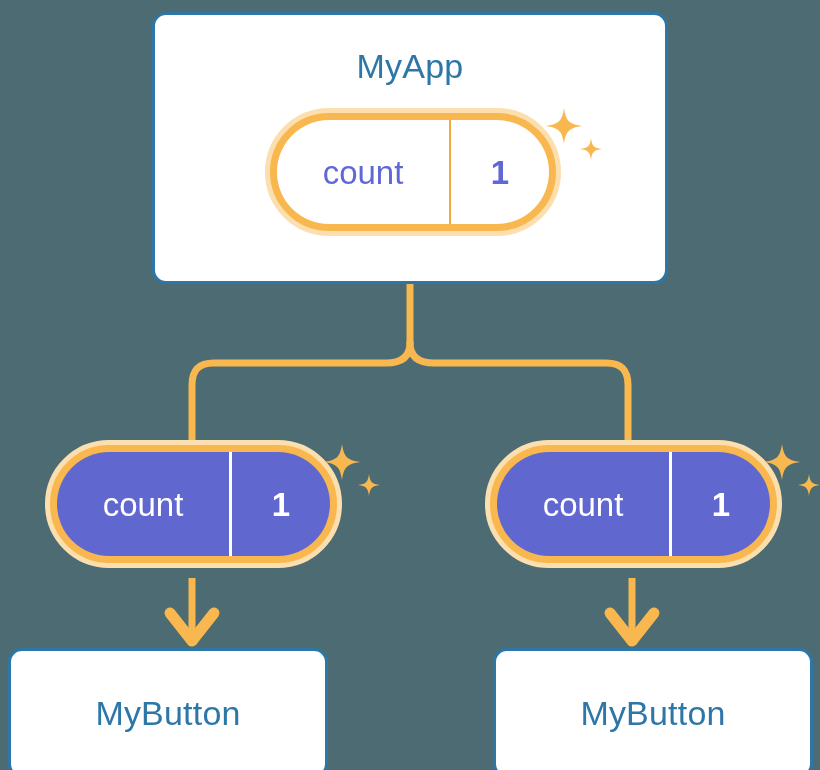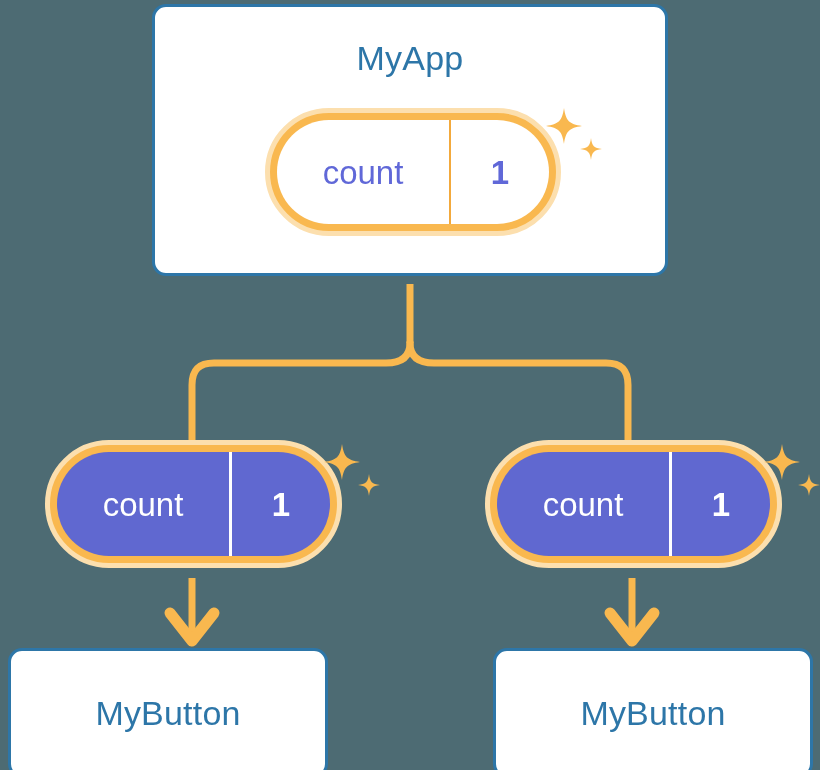--- a/index.html
+++ b/index.html
@@ -45,21 +45,21 @@
     color: #2d76a8;
     font-size: 34px;
     font-weight: 400;
     letter-spacing: 0.2px;
     line-height: 1;
     white-space: nowrap;
   }
 
   #card-myapp {
     left: 152px;
-    top: 4px;
+    top: 12px;
     width: 516px;
     height: 272px;
     padding-top: 34px;
   }
   #card-mybutton-left {
     left: 8px;
     top: 648px;
     width: 320px;
     height: 130px;
     justify-content: center;

